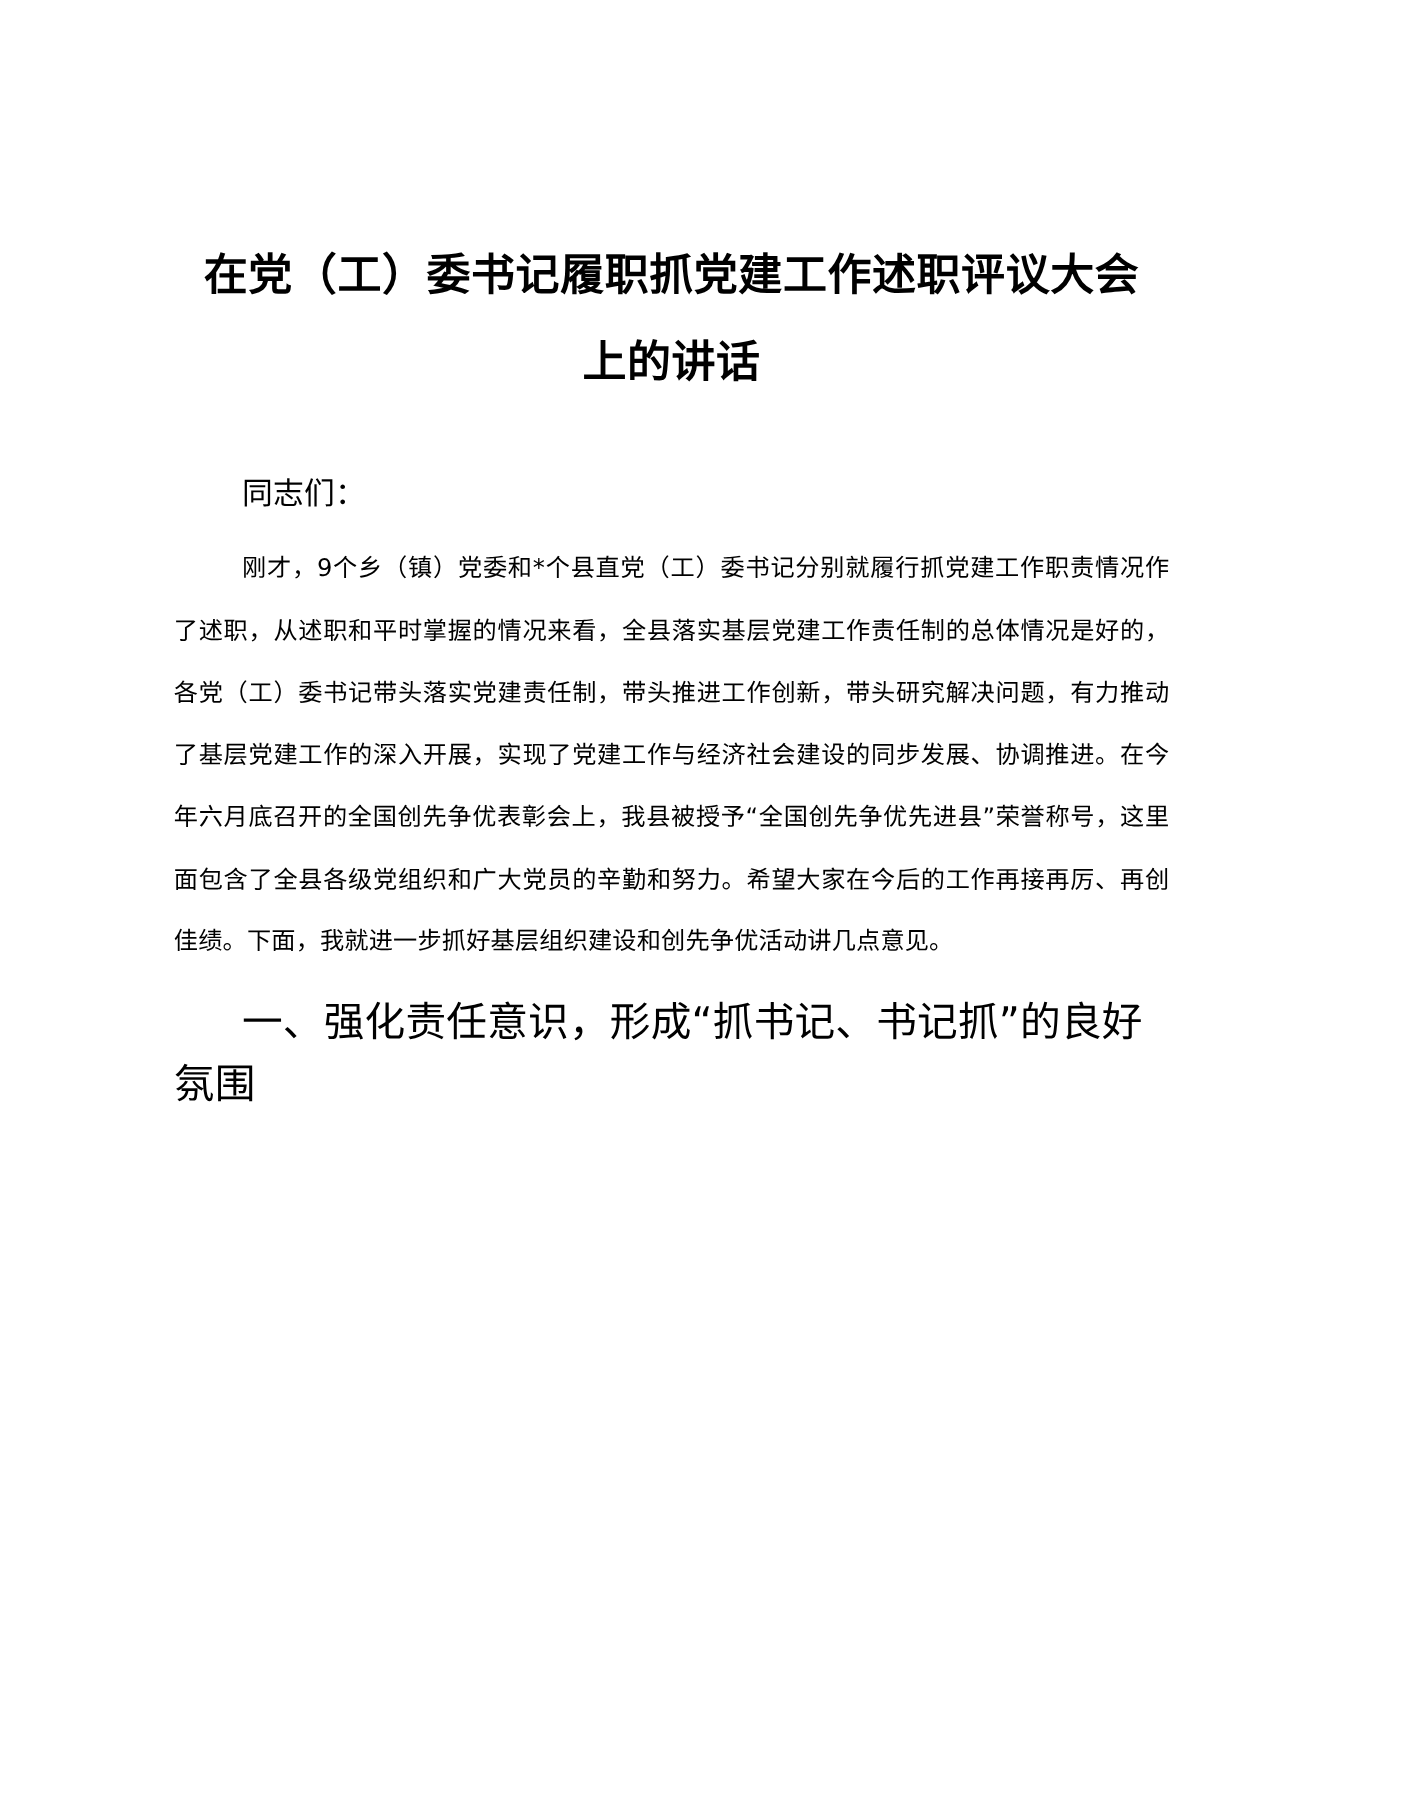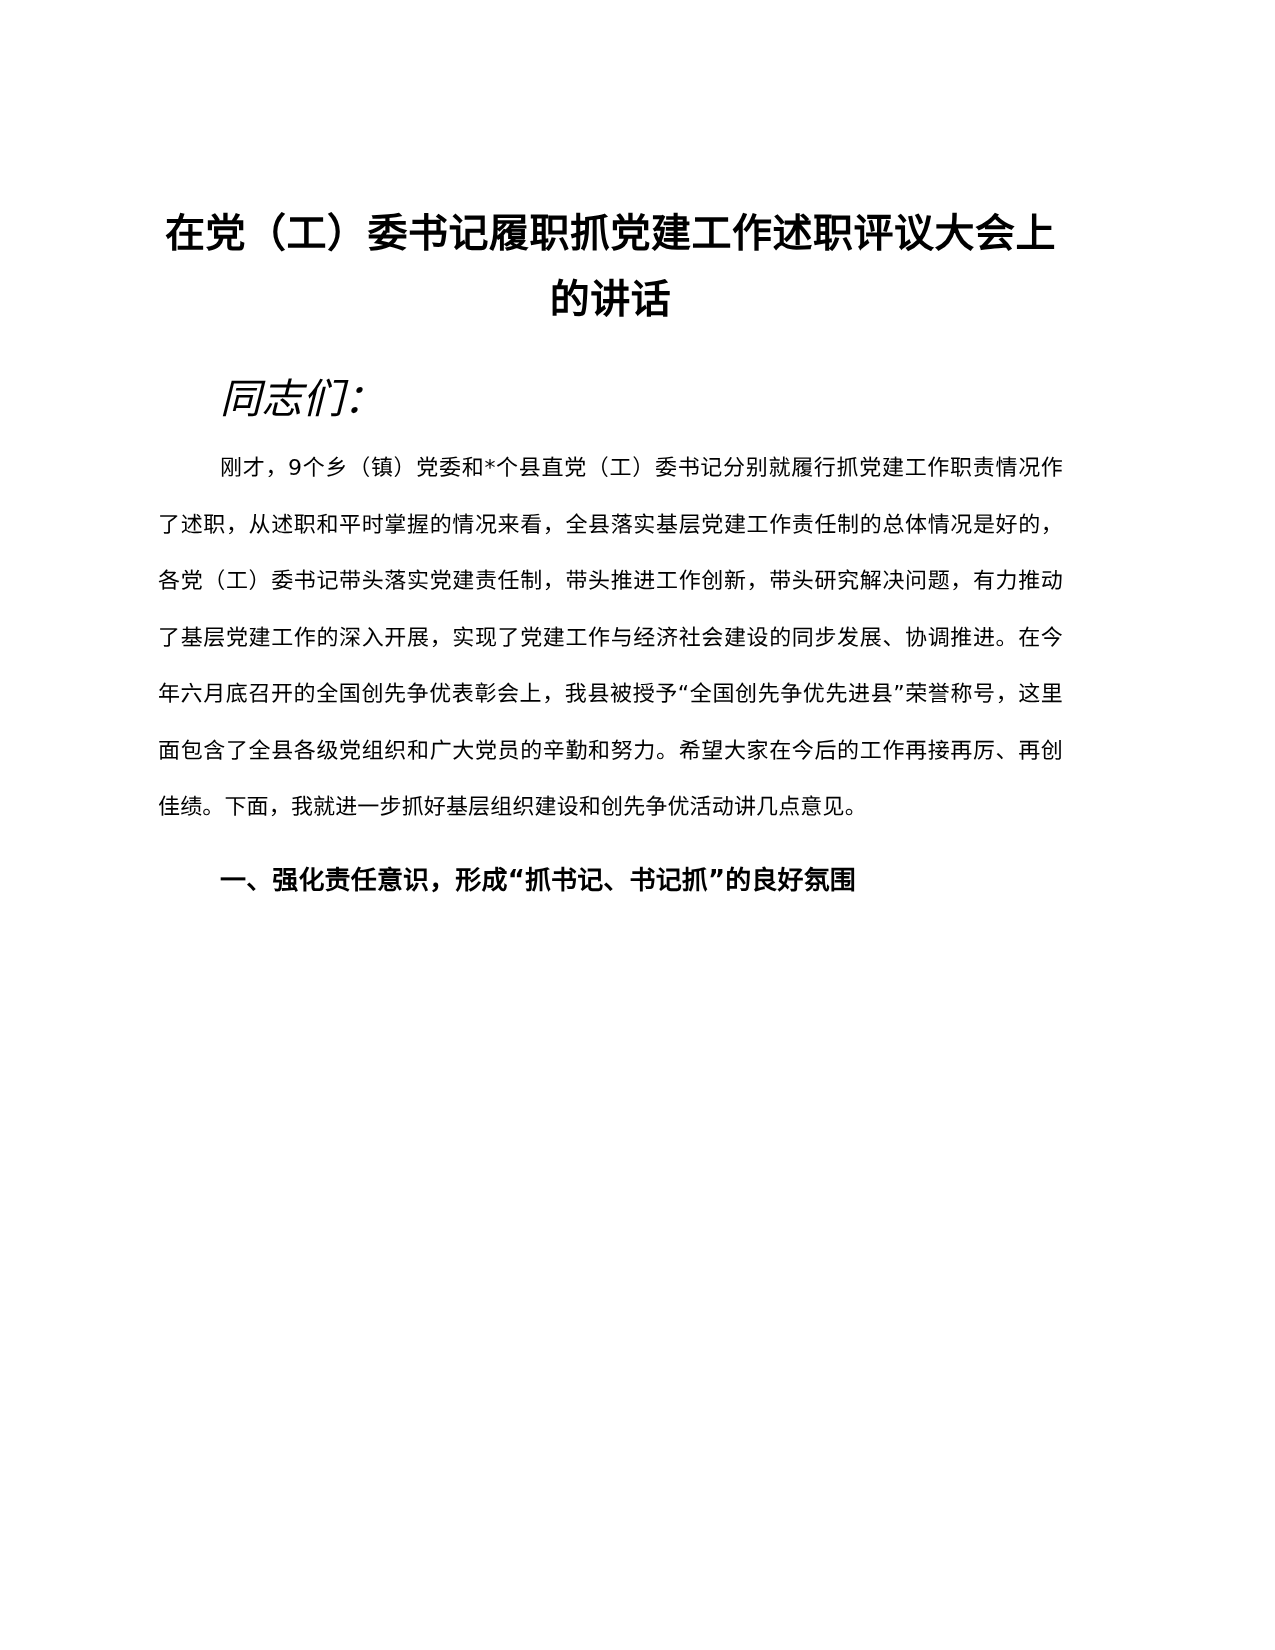--- a/index.html
+++ b/index.html
@@ -22,63 +22,61 @@
     box-sizing: border-box;
     overflow: hidden;
   }
   .page-body {
     position: absolute;
     left: 158px;
     top: 0;
     width: 905px;
   }
   .doc-title {
-    margin: 4px;
+    margin: 16px;
     padding: 0;
     padding-top: 196px;
     font-size: 40px;
-    line-height: 66px;
+    line-height: 79px;
     font-weight: bold;
     text-align: center;
     letter-spacing: 0.5px;
     word-break: break-all;
   }
   .salutation {
     margin: 0;
     padding: 0;
     padding-top: 36px;
-    font-size: 41px;
+    font-size: 28px;
     line-height: 54px;
     text-indent: 62px;
     letter-spacing: 0.2px;
     word-break: break-all;
-    font-style: italic;
   }
   .body-para {
     margin: 0;
     padding: 0;
     padding-top: 14px;
     font-size: 22px;
     line-height: 56.5px;
     text-indent: 62px;
     text-align: justify;
     text-justify: inter-character;
     letter-spacing: 0.15px;
     word-break: break-all;
   }
   .section-heading {
     margin: 0;
     padding: 0;
     padding-top: 16px;
-    font-size: 26px;
+    font-size: 37px;
     line-height: 56.5px;
     text-indent: 62px;
     letter-spacing: 0.15px;
     word-break: break-all;
-    font-weight: bold;
   }
 </style>
 </head>
 <body>
 
 <div class="page">
   <div class="page-body">
 
     <h1 class="doc-title">在党（工）委书记履职抓党建工作述职评议大会上的讲话</h1>
 

